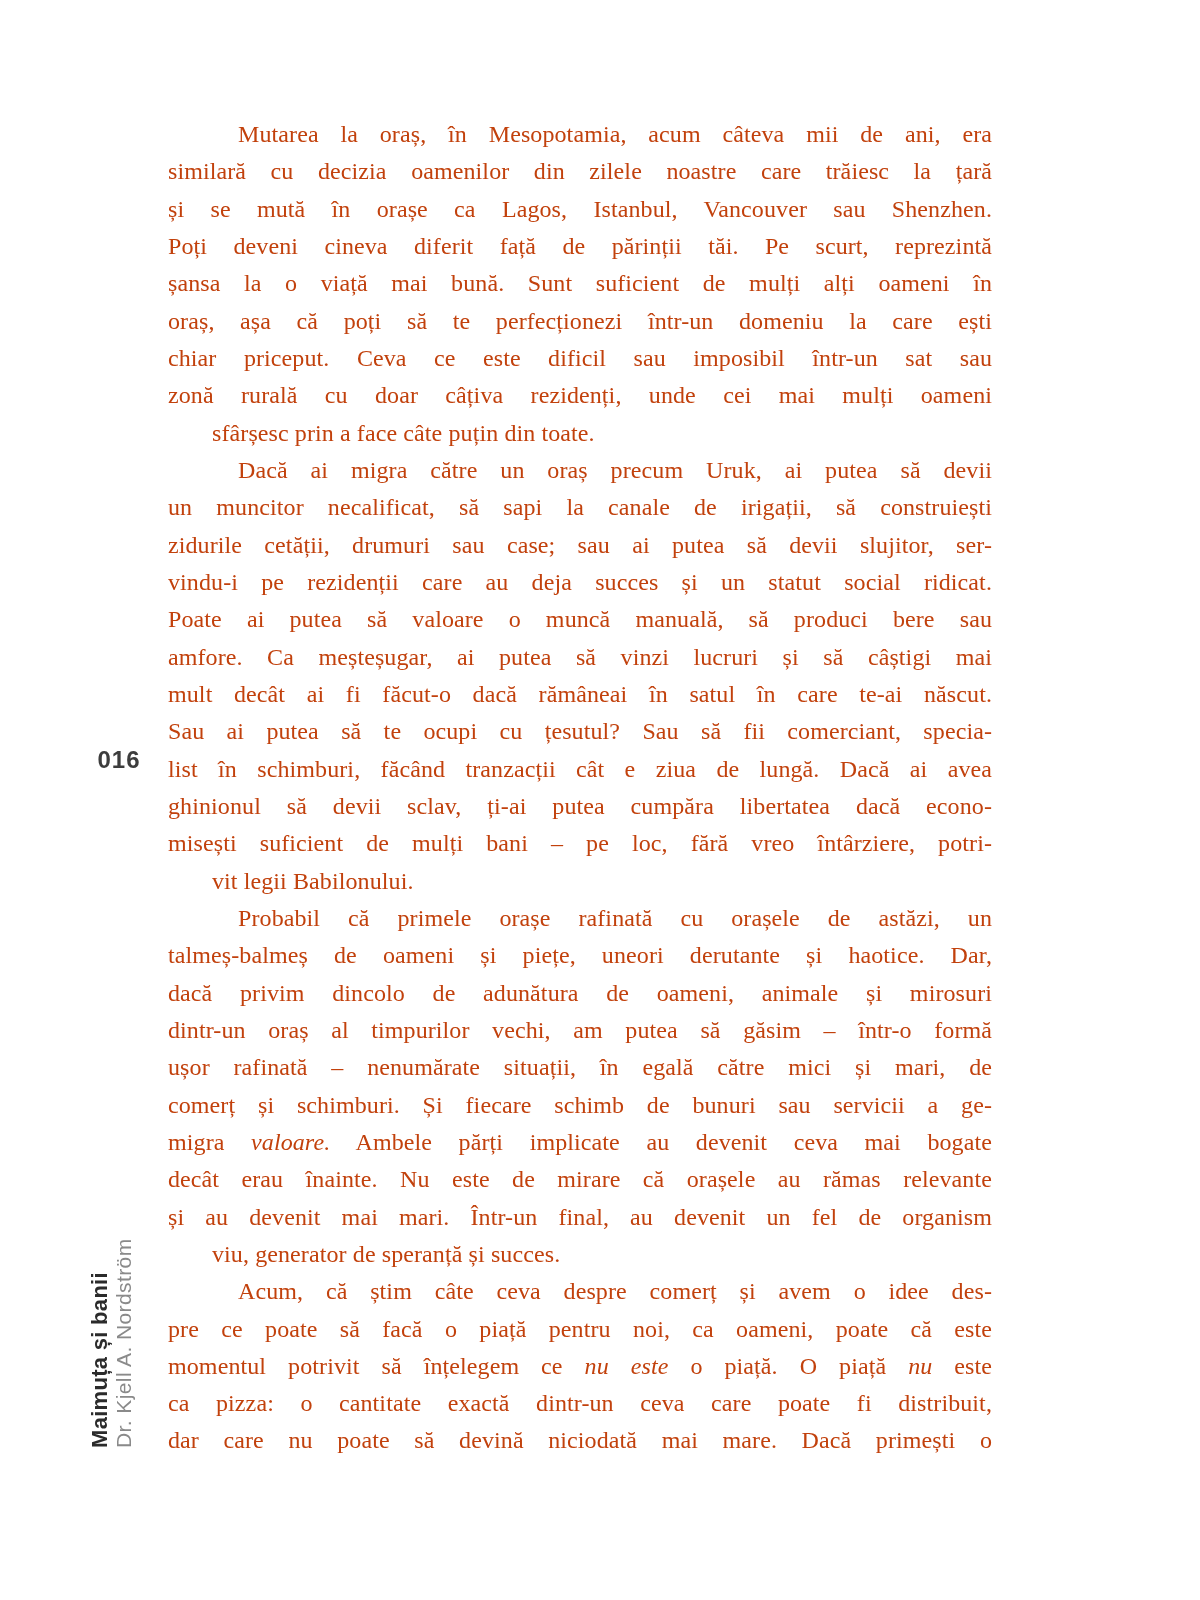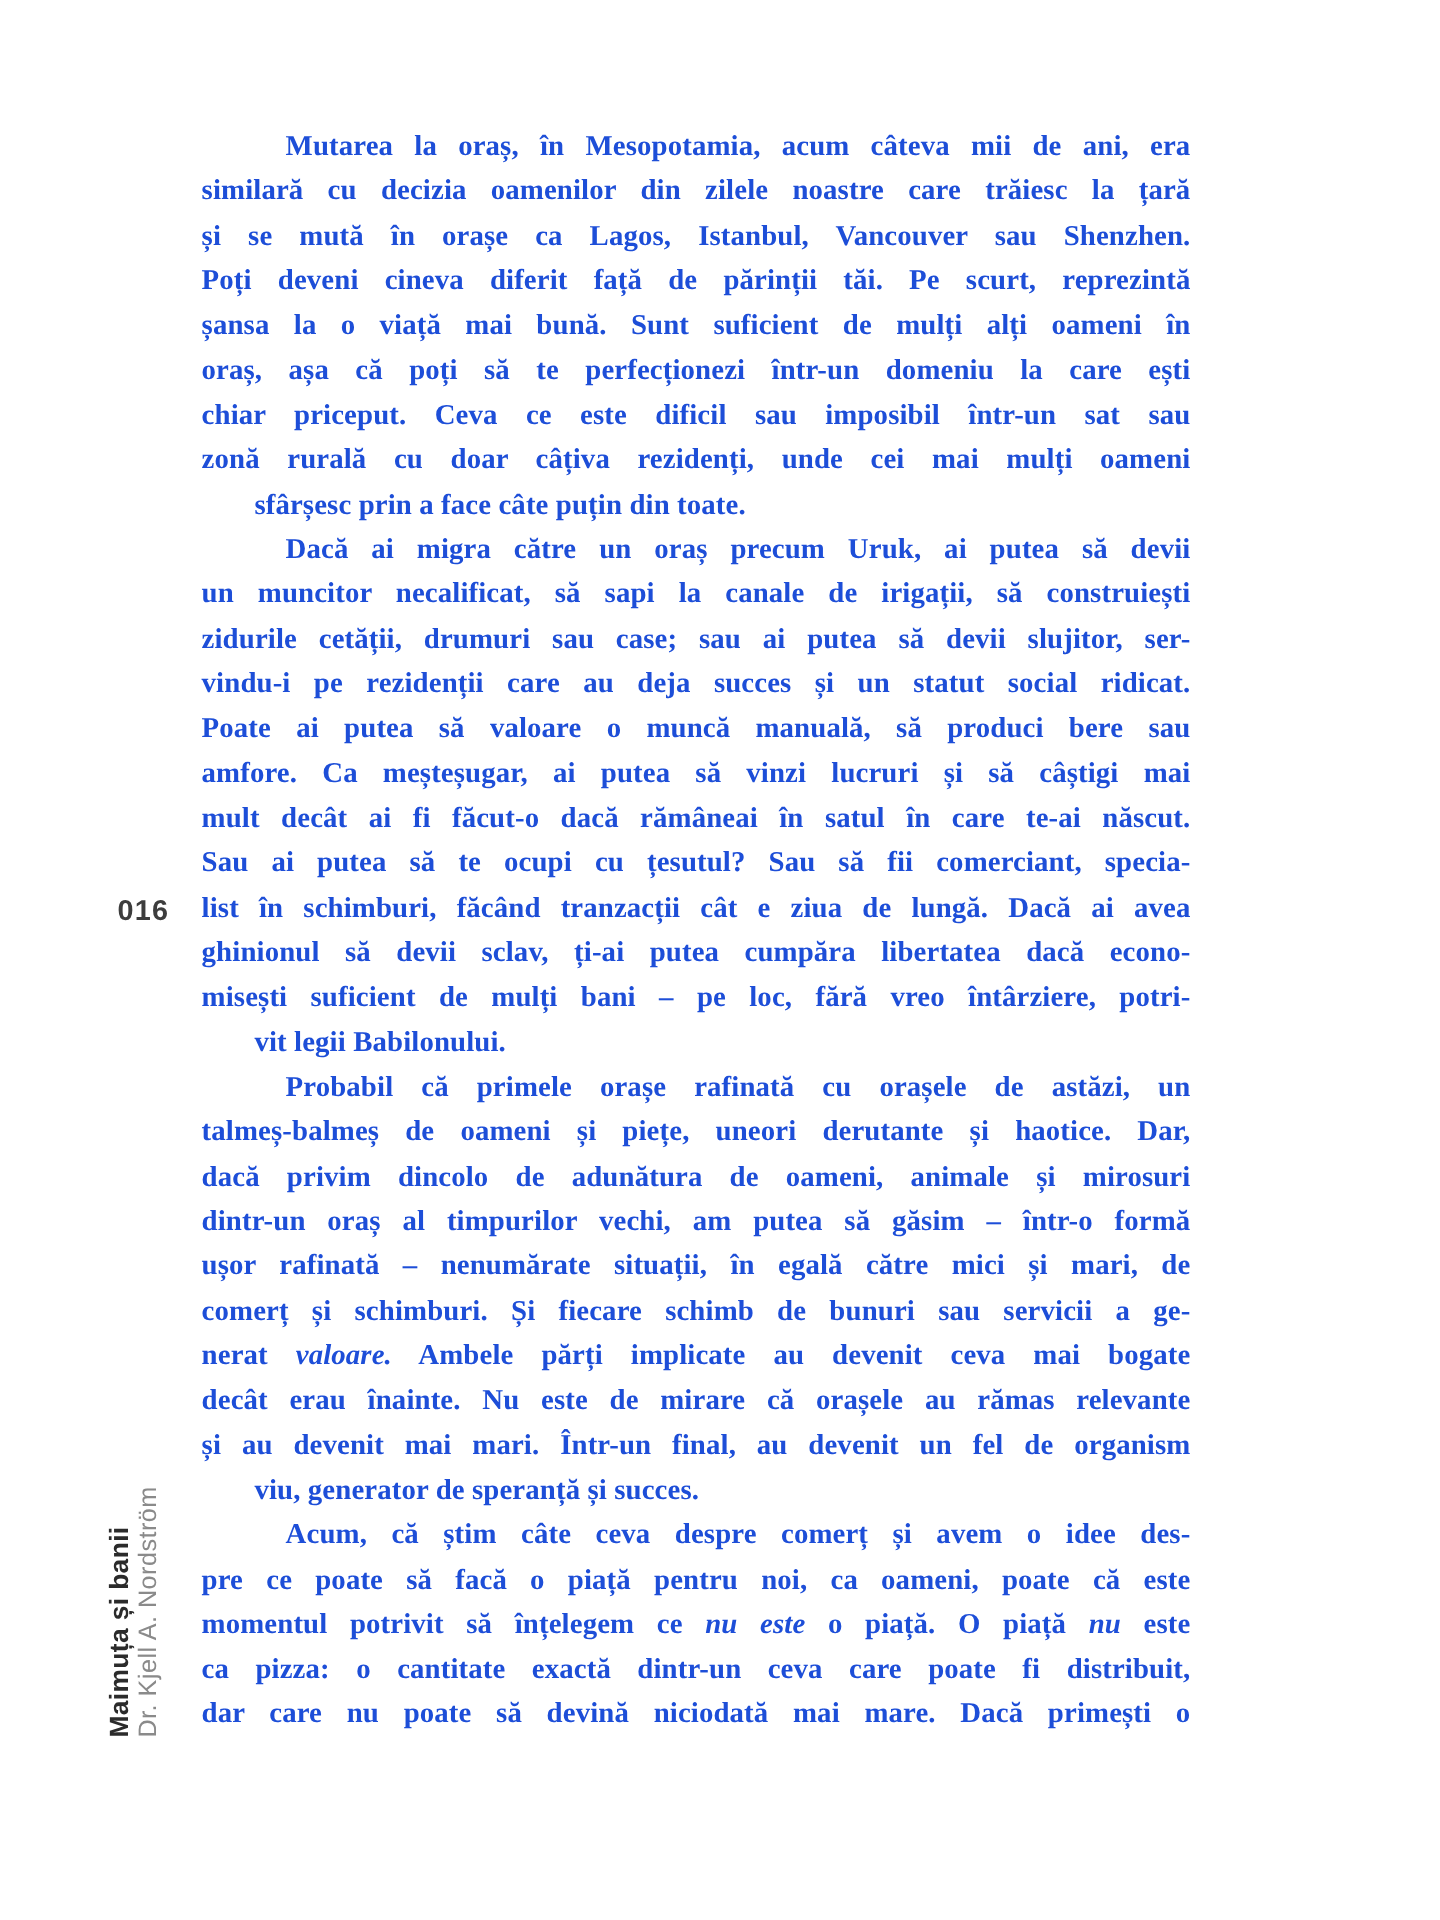--- a/index.html
+++ b/index.html
@@ -12,27 +12,26 @@
     width: 1200px;
     height: 1600px;
     background: #ffffff;
     overflow: hidden;
     font-family: "Liberation Serif", serif;
   }
   
   #body-text {
     position: absolute;
     left: 168px;
-    top: 104px;
+    top: 116px;
     width: 824px;
     font-size: 24px;
     line-height: 37.33px;
-    color: #1d4ed8;
+    color: #c2410c;
     letter-spacing: 0.1px;
-    font-weight: bold;
   }
   .para { margin: 0; padding: 0; }
   .line {
     text-align: justify;
     text-align-last: justify;
     white-space: normal;
   }
   .line.first { padding-left: 70px; }
   .line.last { text-align-last: left; margin-left: 44px; }
   .line i { font-style: italic; }
@@ -41,21 +40,21 @@
   #page-number {
     position: absolute;
     left: 97px;
     top: 746px;
     width: 44px;
     font-family: "Liberation Sans", sans-serif;
     font-size: 24px;
     font-weight: 600;
     letter-spacing: 1px;
     color: #3d3d3d;
-    text-align: right;
+    text-align: center;
   }
 
   
   #spine {
     position: absolute;
     left: 87px;
     top: 1448px;
     transform: rotate(-90deg);
     transform-origin: 0 0;
     white-space: nowrap;
@@ -109,21 +108,21 @@
         <div class="line"><span>misești suficient de mulți bani – pe loc, fără vreo întârziere, potri-</span></div>
         <div class="line last"><span>vit legii Babilonului.</span></div>
       </div>
       <div class="para">
         <div class="line first"><span>Probabil că primele orașe rafinată cu orașele de astăzi, un</span></div>
         <div class="line"><span>talmeș-balmeș de oameni și piețe, uneori derutante și haotice. Dar,</span></div>
         <div class="line"><span>dacă privim dincolo de adunătura de oameni, animale și mirosuri</span></div>
         <div class="line"><span>dintr-un oraș al timpurilor vechi, am putea să găsim – într-o formă</span></div>
         <div class="line"><span>ușor rafinată – nenumărate situații, în egală către mici și mari, de</span></div>
         <div class="line"><span>comerț și schimburi. Și fiecare schimb de bunuri sau servicii a ge-</span></div>
-        <div class="line"><span>nerat </span><i>valoare.</i><span> Ambele părți implicate au devenit ceva mai bogate</span></div>
+        <div class="line"><span>migra </span><i>valoare.</i><span> Ambele părți implicate au devenit ceva mai bogate</span></div>
         <div class="line"><span>decât erau înainte. Nu este de mirare că orașele au rămas relevante</span></div>
         <div class="line"><span>și au devenit mai mari. Într-un final, au devenit un fel de organism</span></div>
         <div class="line last"><span>viu, generator de speranță și succes.</span></div>
       </div>
       <div class="para">
         <div class="line first"><span>Acum, că știm câte ceva despre comerț și avem o idee des-</span></div>
         <div class="line"><span>pre ce poate să facă o piață pentru noi, ca oameni, poate că este</span></div>
         <div class="line"><span>momentul potrivit să înțelegem ce </span><i>nu este</i><span> o piață. O piață </span><i>nu</i><span> este</span></div>
         <div class="line"><span>ca pizza: o cantitate exactă dintr-un ceva care poate fi distribuit,</span></div>
         <div class="line"><span>dar care nu poate să devină niciodată mai mare. Dacă primești o</span></div>

